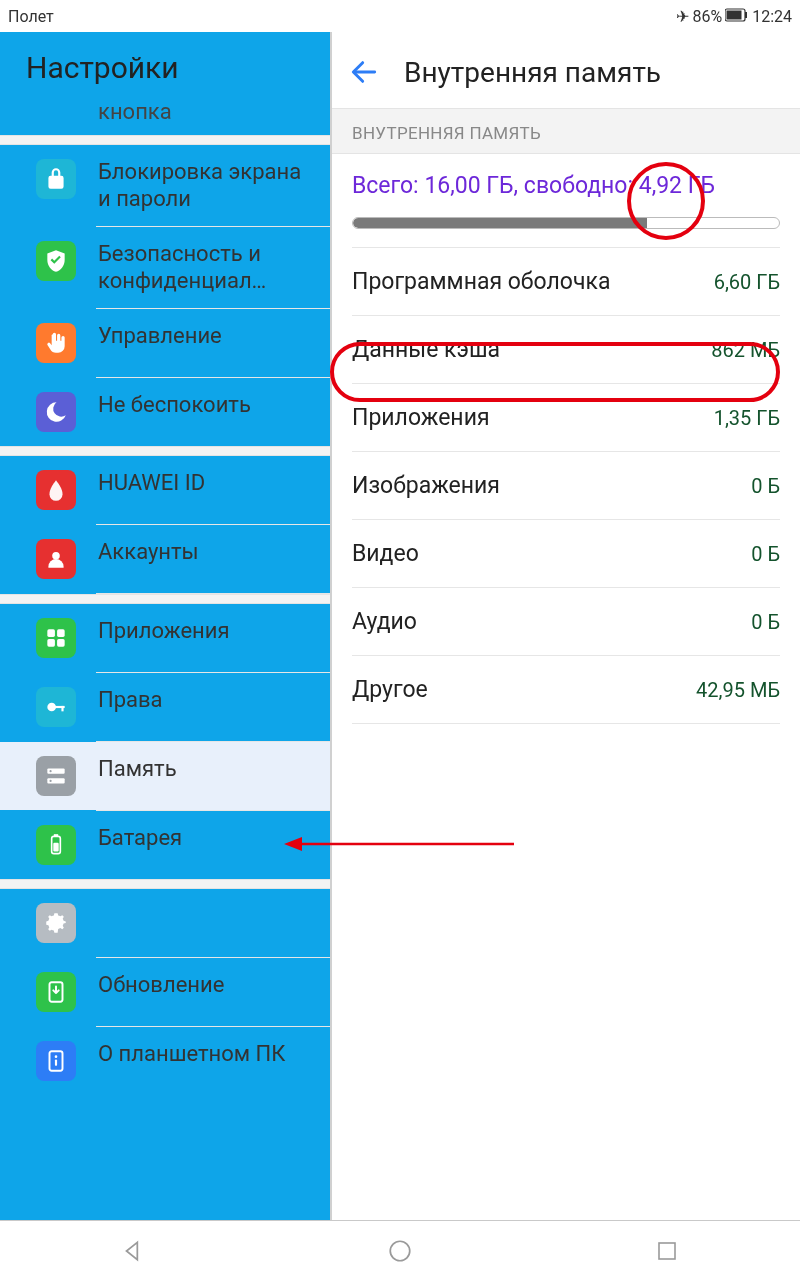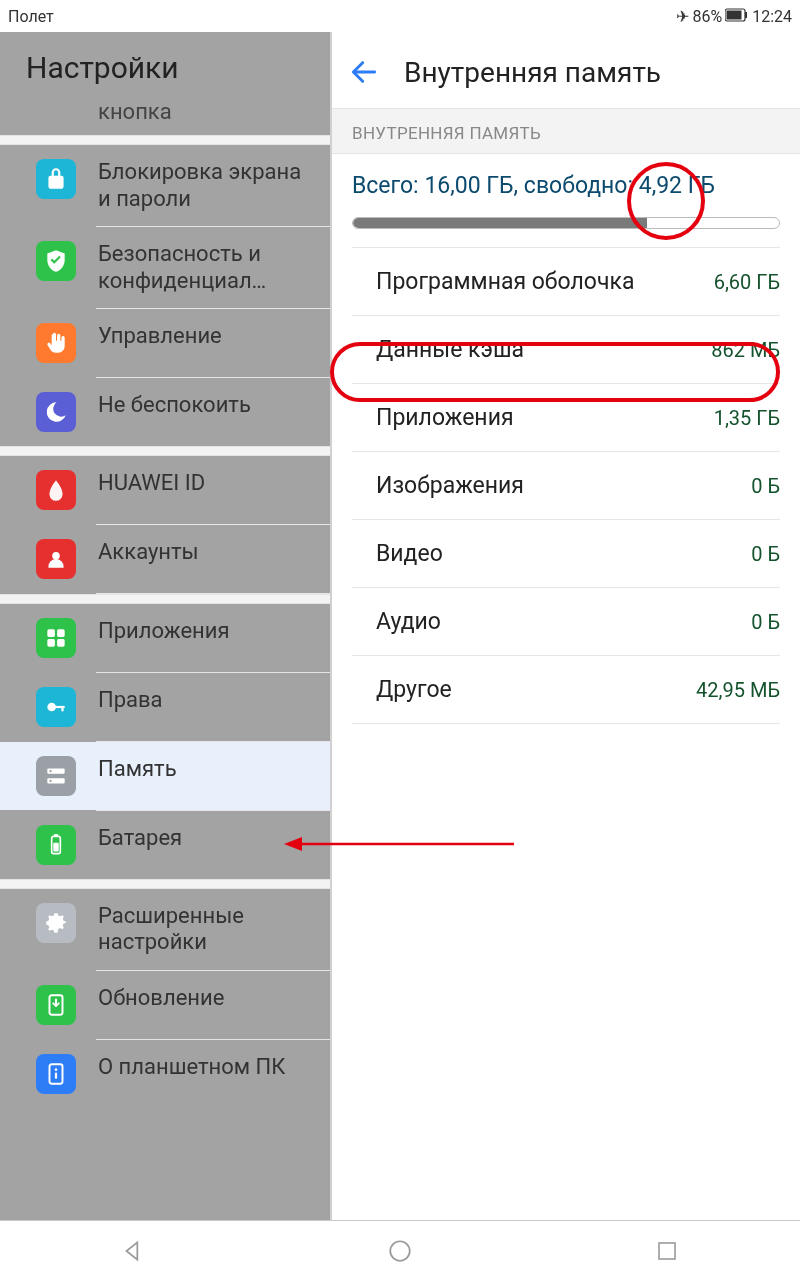--- a/index.html
+++ b/index.html
@@ -1,38 +1,38 @@
 <!DOCTYPE html>
 <html><head>
 <meta charset="utf-8">
 <style>
 * { margin: 0; padding: 0; box-sizing: border-box; font-family: -apple-system, BlinkMacSystemFont, "Segoe UI", Roboto, Arial, sans-serif; }
 html, body { width: 800px; height: 1280px; background: #fff; overflow: hidden; }
 .status-bar { height: 28px; background: #fff; display: flex; align-items: center; justify-content: space-between; padding: 16px 8px; font-size: 16px; color: #333; }
 .status-right { display: flex; align-items: center; gap: 3px; }
 .container { display: flex; height: calc(100% - 28px - 60px); }
-.sidebar { width: 332px; border-right: 2px solid #d0d0d0; overflow-y: hidden; background: #a3a3a3; }
+.sidebar { width: 332px; border-right: 2px solid #d0d0d0; overflow-y: hidden; background: #0ea5e9; }
 .sidebar-title { font-size: 30px; color: #222; padding: 18px 26px 14px; }
 .side-item { display: flex; align-items: flex-start; padding: 14px 13px 14px 36px; gap: 22px; position: relative; }
 .side-item.selected { background: #e8f0fb; }
 .side-item .icon { width: 40px; height: 40px; border-radius: 8px; display: flex; align-items: center; justify-content: center; flex-shrink: 0; }
 .side-item .label { font-size: 22px; color: #333; line-height: 1.2; }
 .side-item.partial .label { color: #444; }
 .divider { height: 1px; background: #e6e6e6; margin-left: 96px; }
 .section-gap { height: 10px; background: #f3f3f3; border-top: 1px solid #e4e4e4; border-bottom: 1px solid #e4e4e4; }
 .main { flex: 1; background: #fff; position: relative; }
 .main-header { display: flex; align-items: center; gap: 18px; padding: 18px 6px 14px 10px; }
 .back-arrow { width: 44px; height: 44px; display: flex; align-items: center; justify-content: center; }
 .main-title { font-size: 28px; color: #222; }
 .section-header { background: #f3f3f3; border-top: 1px solid #e4e4e4; border-bottom: 1px solid #e4e4e4; padding: 14px 20px 10px; font-size: 17px; color: #888; letter-spacing: 0.3px; }
 .summary { padding: 18px 20px 18px 20px; }
-.summary-text { font-size: 23px; color: #0c4a6e; display: flex; flex-wrap: nowrap; align-items: center; }
+.summary-text { font-size: 23px; color: #6d28d9; display: flex; flex-wrap: nowrap; align-items: center; }
 .progress { margin-top: 18px; height: 12px; background: #fff; border: 1px solid #bbb; border-radius: 6px; overflow: hidden; position: relative; }
 .progress-fill { height: 100%; background: #7a7a7a; width: 69%; border-radius: 6px 0 0 6px; }
-.storage-row { display: flex; justify-content: space-between; align-items: center; padding: 20px 20px; margin-left: 24px; }
+.storage-row { display: flex; justify-content: space-between; align-items: center; padding: 20px 20px; }
 .storage-row .name { font-size: 23px; color: #222; }
 .storage-row .val { font-size: 20px; color: #14532d; text-align: right; }
 .divider-main { height: 1px; background: #e6e6e6; margin: 0 20px; }
 .nav-bar { position: absolute; bottom: 0; left: 0; right: 0; height: 60px; display: flex; align-items: center; justify-content: space-around; border-top: 1px solid #c9c9c9; background: #fff; }
 .nav-btn { width: 40px; height: 40px; display: flex; align-items: center; justify-content: center; color: #888; }
 
 
 .circle-annot { position: absolute; border: 4px solid #e4000f; border-radius: 50%; pointer-events: none; }
 .ellipse-annot { position: absolute; border: 4px solid #e4000f; border-radius: 50px; pointer-events: none; }
 .arrow-annot { position: absolute; pointer-events: none; }
@@ -179,21 +179,20 @@
       <span class="label">Батарея</span>
     </div>
     <div class="section-gap"></div>
 
     <div class="side-item">
       <div class="icon" style="background:#b6bcc2;">
           <svg viewBox="0 0 24 24" fill="#fff">
             <path d="M12 8a4 4 0 1 1 0 8 4 4 0 0 1 0-8zm9 4l-2 .5a7 7 0 0 1-.8 2l1 1.8-1.4 1.4-1.8-1a7 7 0 0 1-2 .8L13.5 21h-3l-.5-2a7 7 0 0 1-2-.8l-1.8 1L4.8 17.8l1-1.8a7 7 0 0 1-.8-2L3 13.5v-3l2-.5a7 7 0 0 1 .8-2l-1-1.8L6.2 4.8l1.8 1a7 7 0 0 1 2-.8L10.5 3h3l.5 2a7 7 0 0 1 2 .8l1.8-1 1.4 1.4-1 1.8a7 7 0 0 1 .8 2l2 .5z"></path>
           </svg>
         </div>
-      <span class="label">Расширенные настройки</span>
     </div>
     <div class="divider"></div>
 
     <div class="side-item">
       <div class="icon" style="background:#2ec24a;">
           <svg viewBox="0 0 24 24" fill="#fff">
             <rect x="6" y="3" width="12" height="18" rx="2" fill="none" stroke="#fff" stroke-width="1.8"></rect>
             <path d="M12 7v6m0 0l-2.5-2.5M12 13l2.5-2.5" stroke="#fff" stroke-width="1.8" fill="none" stroke-linecap="round"></path>
           </svg>
         </div>

